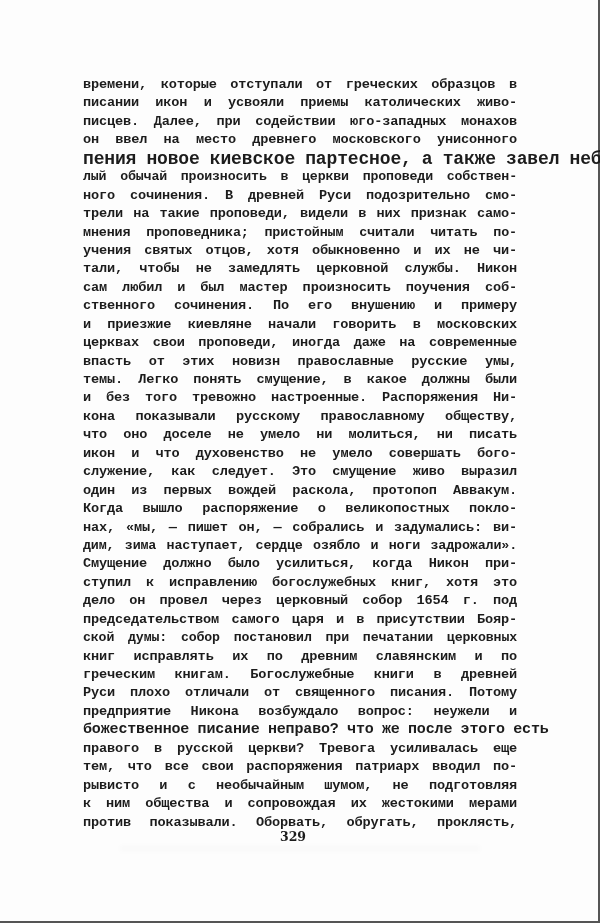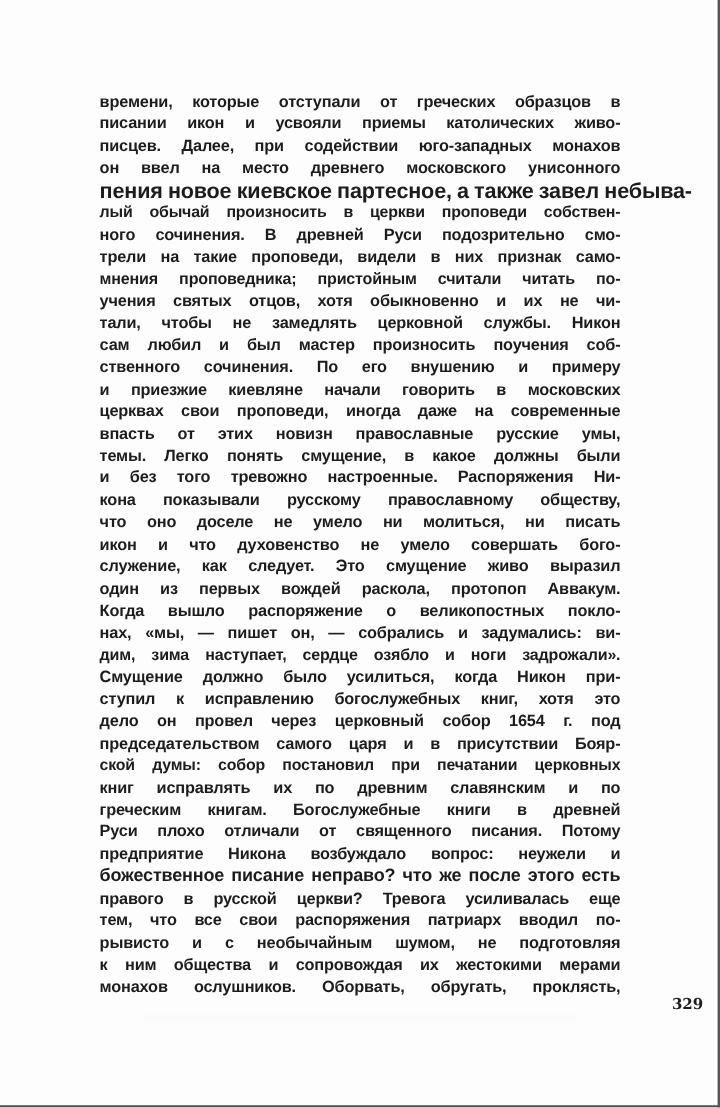--- a/index.html
+++ b/index.html
@@ -25,37 +25,37 @@
     .text-block {
       position: absolute;
       left: 83px;
       top: 76px;
       width: 434px;
     }
     .line {
       display: block;
       height: 18.45px;
       line-height: 18.45px;
-      font-family: Liberation Sans, sans-serif;
+      font-family: Liberation Mono, monospace;
       font-size: 13.6px;
       font-weight: bold;
       color: #1c1c1c;
       text-align: justify;
       text-align-last: justify;
       white-space: nowrap;
       letter-spacing: -0.15px;
       word-spacing: -0.5px;
     }
     .line.last { text-align-last: justify; }
     .page-number {
       position: absolute;
       left: 0;
       width: 586px;
       top: 829px;
-      text-align: right;
+      text-align: center;
       font-family: "DejaVu Serif", serif;
       font-size: 12.5px;
       font-weight: bold;
       color: #1c1c1c;
     }
     .bleed {
       position: absolute;
       left: 120px;
       top: 846px;
       width: 360px;
@@ -102,18 +102,18 @@
     <span class="line" style="font-size: 13.2482px;">ской думы: собор постановил при печатании церковных</span>
     <span class="line">книг исправлять их по древним славянским и по</span>
     <span class="line">греческим книгам. Богослужебные книги в древней</span>
     <span class="line">Руси плохо отличали от священного писания. Потому</span>
     <span class="line">предприятие Никона возбуждало вопрос: неужели и</span>
     <span class="line" style="font-size: 15px;">божественное писание неправо? что же после этого есть</span>
     <span class="line">правого в русской церкви? Тревога усиливалась еще</span>
     <span class="line">тем, что все свои распоряжения патриарх вводил по-</span>
     <span class="line">рывисто и с необычайным шумом, не подготовляя</span>
     <span class="line">к ним общества и сопровождая их жестокими мерами</span>
-    <span class="line last">монахов ослушников. Оборвать, обругать, проклясть,</span>
+    <span class="line last">против показывали. Оборвать, обругать, проклясть,</span>
   </div>
 
   <div class="page-number">329</div>
   <div class="bleed"></div>
 </div>
 
 </body></html>

